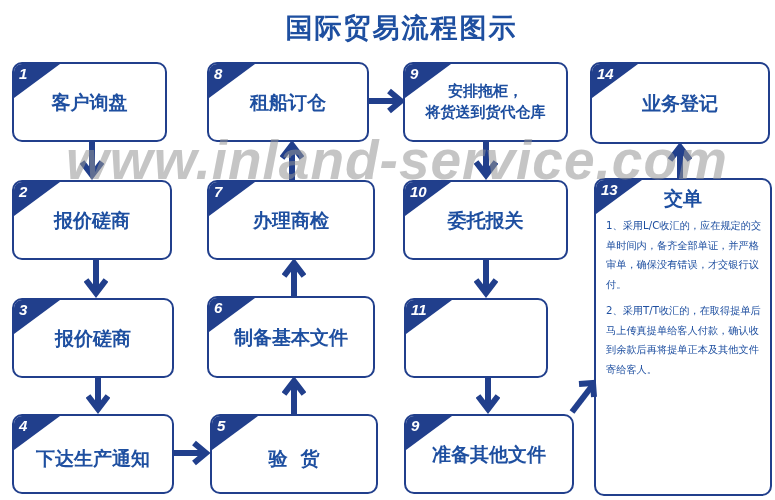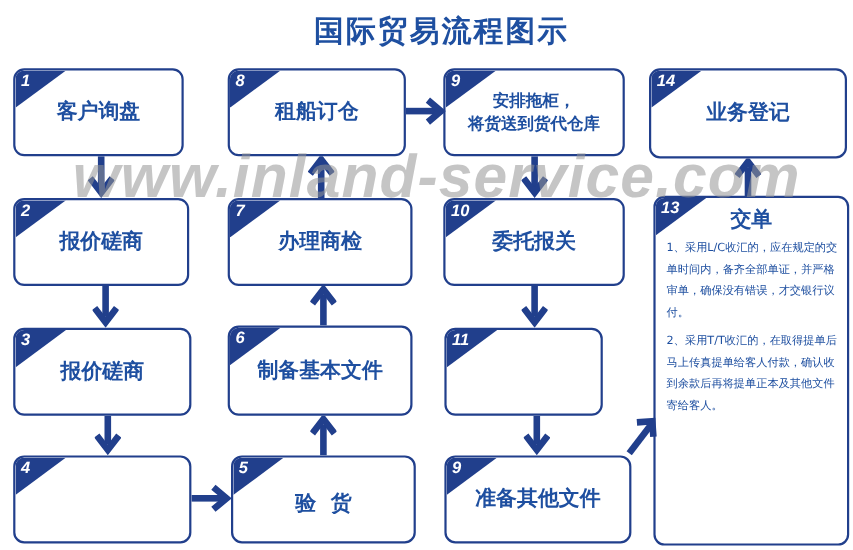--- a/index.html
+++ b/index.html
@@ -65,20 +65,21 @@
   <div class="label">报价磋商</div>
 </div>
 <div class="box" style="left:12px;top:298px;width:162px;height:80px;">
   <div class="badge"></div>
   <span class="num">3</span>
   <div class="label">报价磋商</div>
 </div>
 <div class="box" style="left:12px;top:414px;width:162px;height:80px;">
   <div class="badge"></div>
   <span class="num">4</span>
+  <div class="label" style="padding-top:8px;">下达生产通知</div>
 </div>
 
 <div class="box" style="left:207px;top:62px;width:162px;height:80px;">
   <div class="badge"></div>
   <span class="num">8</span>
   <div class="label">租船订仓</div>
 </div>
 <div class="box" style="left:207px;top:180px;width:168px;height:80px;">
   <div class="badge"></div>
   <span class="num">7</span>

